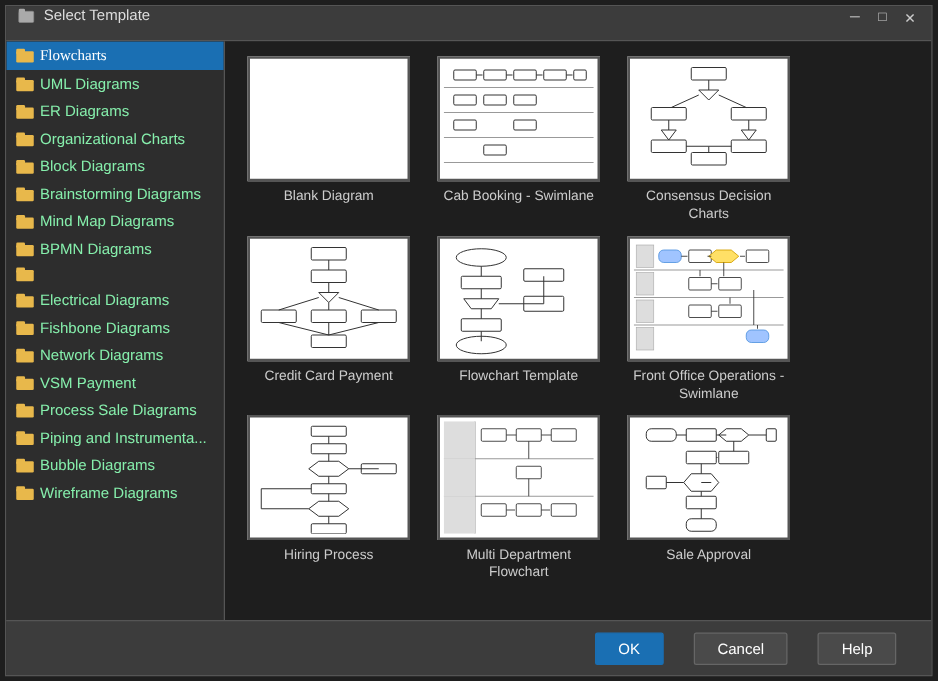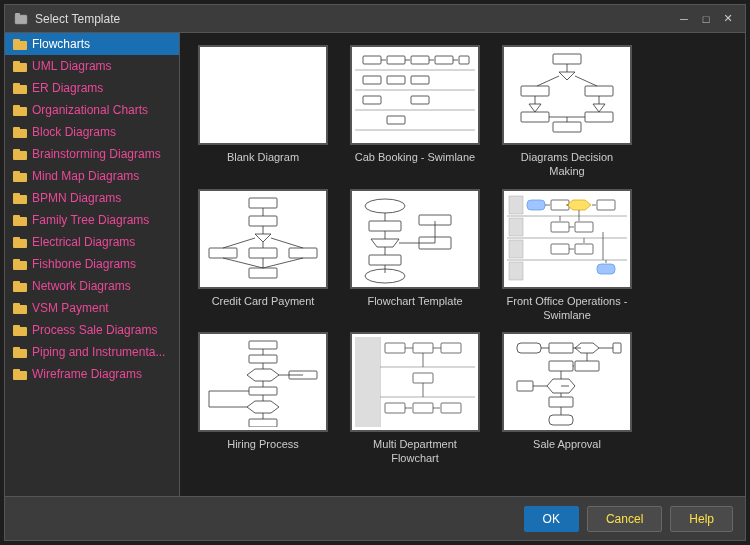--- a/index.html
+++ b/index.html
@@ -19,21 +19,20 @@
       height: 537px;
       background: #2d2d2d;
       border: 1px solid #555;
       display: flex;
       flex-direction: column;
     }
     .title-bar {
       background: #3c3c3c;
       height: 28px;
       display: flex;
-      align-items: center;
       padding: 0 8px;
       border-bottom: 1px solid #555;
       flex-shrink: 0;
     }
     .title-bar-icon {
       width: 16px;
       height: 16px;
       margin-right: 6px;
       display: flex;
       align-items: center;
@@ -82,27 +81,27 @@
       font-size: 12px;
       font-weight: bold;
       padding: 8px 8px 6px 8px;
       border-bottom: 1px solid #555;
     }
     .sidebar-item {
       display: flex;
       align-items: center;
       padding: 4px 8px;
       cursor: pointer;
-      color: #ec4899;
+      color: #86efac;
       font-size: 12px;
       white-space: nowrap;
       overflow: hidden;
       text-overflow: ellipsis;
     }
-    .sidebar-item.selected { background: #1a6fb3; color: #fff; }
+    .sidebar-item.selected { background: #1a6fb3; color: #fff; font-family: Liberation Serif, serif; }
     .folder-icon {
       width: 14px;
       height: 11px;
       margin-right: 5px;
       flex-shrink: 0;
       display: inline-block;
       position: relative;
     }
     .folder-icon::before {
       content: '';
@@ -159,32 +158,32 @@
       max-width: 130px;
       line-height: 1.3;
     }
     .dialog-footer {
       height: 44px;
       background: #3c3c3c;
       border-top: 1px solid #555;
       display: flex;
       align-items: center;
       justify-content: flex-end;
-      padding: 0 12px;
-      gap: 8px;
+      padding: 0 28px;
+      gap: 24px;
       flex-shrink: 0;
     }
     .footer-btn {
       padding: 5px 18px;
       font-size: 12px;
       cursor: pointer;
       border-radius: 2px;
       border: 1px solid #666;
       background: #4a4a4a;
-      color: #fde047;
+      color: #ffffff;
     }
     .footer-btn.primary {
       background: #1a6fb3;
       border-color: #1a6fb3;
       color: #fff;
     }
 
     
     .thumb-svg { width: 120px; height: 90px; }
   </style>
@@ -239,21 +238,20 @@
           <div class="sidebar-item">
             <span class="folder-icon"></span>
             <span>Mind Map Diagrams</span>
           </div>
           <div class="sidebar-item">
             <span class="folder-icon"></span>
             <span>BPMN Diagrams</span>
           </div>
           <div class="sidebar-item">
             <span class="folder-icon"></span>
-            <span>Family Tree Diagrams</span>
           </div>
           <div class="sidebar-item">
             <span class="folder-icon"></span>
             <span>Electrical Diagrams</span>
           </div>
           <div class="sidebar-item">
             <span class="folder-icon"></span>
             <span>Fishbone Diagrams</span>
           </div>
           <div class="sidebar-item">
@@ -264,20 +262,24 @@
             <span class="folder-icon"></span>
             <span>VSM Payment</span>
           </div>
           <div class="sidebar-item">
             <span class="folder-icon"></span>
             <span>Process Sale Diagrams</span>
           </div>
           <div class="sidebar-item">
             <span class="folder-icon"></span>
             <span>Piping and Instrumenta...</span>
+          </div>
+          <div class="sidebar-item">
+            <span class="folder-icon"></span>
+            <span>Bubble Diagrams</span>
           </div>
           <div class="sidebar-item">
             <span class="folder-icon"></span>
             <span>Wireframe Diagrams</span>
           </div>
         </div>
     </div>
 
     <div class="content-area" id="templates-container">
         <div class="template-item">
@@ -337,21 +339,21 @@
       <polygon points="22,54 34,54 28,62" fill="none" stroke="#333" stroke-width="0.8"></polygon>
       <polygon points="86,54 98,54 92,62" fill="none" stroke="#333" stroke-width="0.8"></polygon>
       <rect x="14" y="62" width="28" height="10" rx="1" fill="none" stroke="#333" stroke-width="0.8"></rect>
       <rect x="78" y="62" width="28" height="10" rx="1" fill="none" stroke="#333" stroke-width="0.8"></rect>
       <line x1="42" y1="67" x2="60" y2="67" stroke="#333" stroke-width="0.8"></line>
       <line x1="78" y1="67" x2="60" y2="67" stroke="#333" stroke-width="0.8"></line>
       <rect x="46" y="72" width="28" height="10" rx="1" fill="none" stroke="#333" stroke-width="0.8"></rect>
       <line x1="60" y1="67" x2="60" y2="72" stroke="#333" stroke-width="0.8"></line>
     </svg>
           </div>
-          <div class="template-label">Diagrams Decision Making</div>
+          <div class="template-label">Consensus Decision Charts</div>
         </div>
         <div class="template-item">
           <div class="template-thumb">
             <svg class="thumb-svg" viewBox="0 0 120 90" xmlns="http://www.w3.org/2000/svg">
       <rect width="120" height="90" fill="white"></rect>
       <rect x="46" y="4" width="28" height="10" rx="1" fill="none" stroke="#333" stroke-width="0.8"></rect>
       <line x1="60" y1="14" x2="60" y2="22" stroke="#333" stroke-width="0.8"></line>
       <rect x="46" y="22" width="28" height="10" rx="1" fill="none" stroke="#333" stroke-width="0.8"></rect>
       <line x1="60" y1="32" x2="60" y2="40" stroke="#333" stroke-width="0.8"></line>
       <polygon points="52,40 68,40 60,48" fill="none" stroke="#333" stroke-width="0.8"></polygon>

